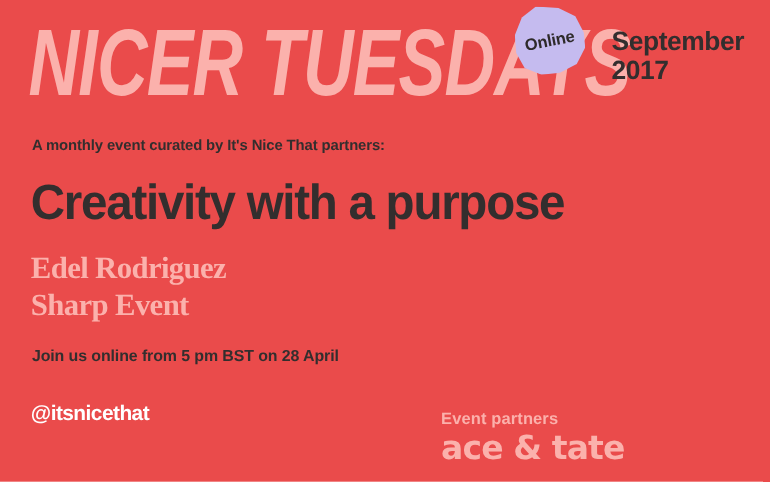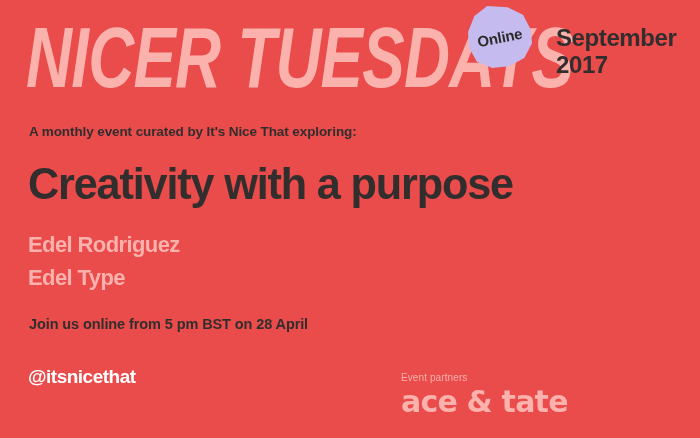--- a/index.html
+++ b/index.html
@@ -116,23 +116,23 @@
     white-space: nowrap;
     transform: scaleX(0.96);
     transform-origin: left top;
   }
 
   
   .speakers {
     position: absolute;
     left: 28px;
     top: 228px;
-    font-family: Liberation Sans, sans-serif;
-    font-weight: 700;
-    font-size: 22px;
+    font-family: Liberation Serif, serif;
+    font-weight: 700;
+    font-size: 28px;
     line-height: 33px;
     letter-spacing: -0.6px;
     color: #FBB1AC;
   }
   .speakers div { white-space: nowrap; }
 
   
   .details {
     position: absolute;
     left: 29px;
@@ -161,22 +161,22 @@
 
   
   .partners {
     position: absolute;
     left: 401px;
     top: 372px;
     width: 280px;
   }
   .partners-label {
     font-family: "Liberation Sans", sans-serif;
-    font-weight: 400;
-    font-size: 10px;
+    font-weight: 700;
+    font-size: 15px;
     letter-spacing: 0.1px;
     color: #FBB1AC;
     margin-bottom: 3px;
     white-space: nowrap;
   }
   .partners-logos {
     display: flex;
     align-items: baseline;
     gap: 22px;
     flex-direction: column;
@@ -211,27 +211,27 @@
 
   <div class="online-badge">
     <span class="online-badge-label">Online</span>
   </div>
 
   <div class="date-block">
     <div>September</div>
     <div>2017</div>
   </div>
 
-  <div class="kicker">A monthly event curated by It's Nice That exploring:</div>
+  <div class="kicker">A monthly event curated by It's Nice That partners:</div>
 
   <div class="headline">Creativity with a purpose</div>
 
   <div class="speakers">
     <div>Edel Rodriguez</div>
-    <div>Edel Type</div>
+    <div>Sharp Event</div>
   </div>
 
   <div class="details">Join us online from 5 pm BST on 28 April</div>
 
   <div class="social">
     <div>@itsnicethat</div>
   </div>
 
   <div class="partners">
     <div class="partners-label">Event partners</div>

